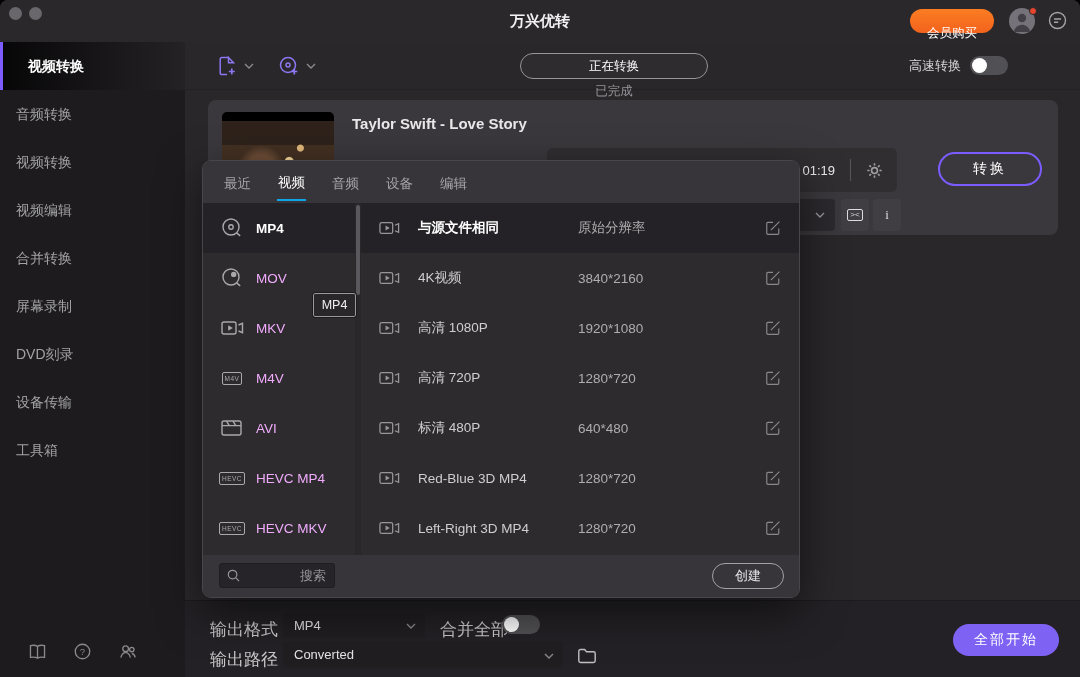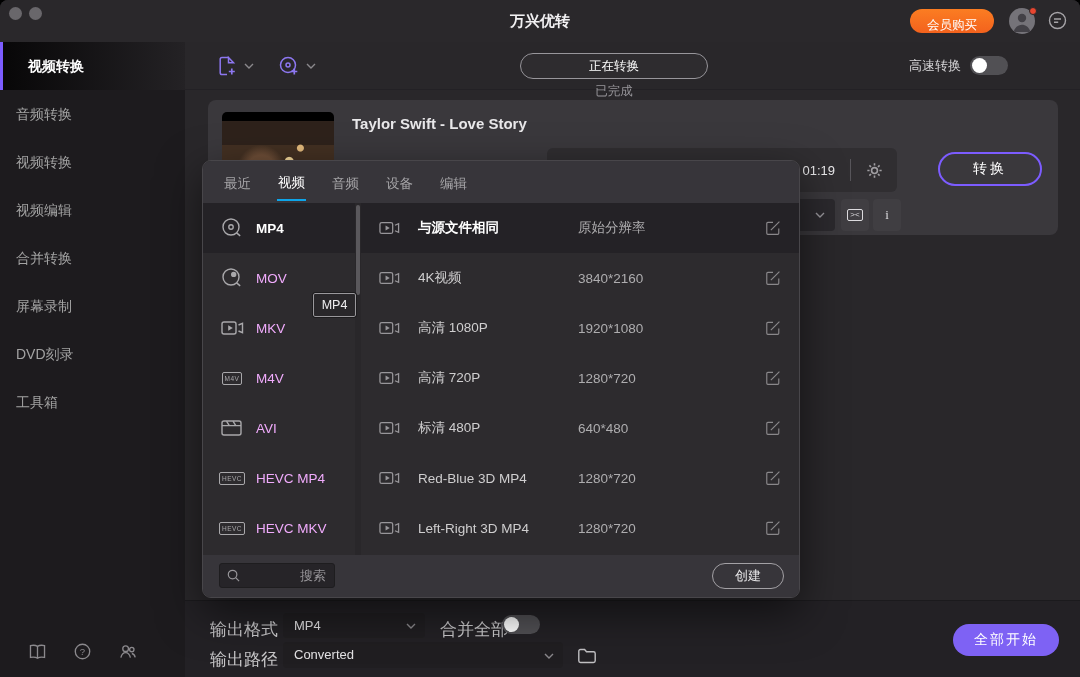--- a/index.html
+++ b/index.html
@@ -4,21 +4,21 @@
 <style>
   * { margin:0; padding:0; box-sizing:border-box; }
   html,body { background:#000; font-family:"Liberation Sans","DejaVu Sans",sans-serif; }
   .window { position:relative; width:1080px; height:677px; background:#29272a; overflow:hidden; border-radius:8px 8px 0 0; color:#ccc; }
 
   
   .titlebar { position:absolute; top:0; left:0; width:1080px; height:42px; background:#2a282b; z-index:30; }
   .traffic { position:absolute; top:7px; width:13px; height:13px; border-radius:50%; background:#69676b; }
   .t1 { left:9px; } .t2 { left:29px; }
   .win-title { position:absolute; top:12px; left:50%; transform:translateX(-50%); font-size:15px; font-weight:bold; color:#f2f1f3; }
-  .buy-btn { position:absolute; top:9px; right:86px; height:24px; padding:4px 17px; border-radius:12px; background:linear-gradient(180deg,#fb7d22,#f3621d); color:#fff; font-size:12.5px; line-height:24px; border:none; }
+  .buy-btn { position:absolute; top:9px; right:86px; height:24px; padding:12px 17px; border-radius:12px; background:linear-gradient(180deg,#fb7d22,#f3621d); color:#fff; font-size:12.5px; line-height:24px; border:none; }
   .avatar-wrap { position:absolute; top:8px; right:45px; width:26px; height:26px; }
   .avatar { width:26px; height:26px; border-radius:50%; background:#757379; overflow:hidden; }
   .avatar-dot { position:absolute; top:-1px; right:-2px; width:8px; height:8px; border-radius:50%; background:#e8452f; border:1px solid #2a282b; }
   .msg-icon { position:absolute; top:10px; right:12px; color:#a5a3a7; }
 
   
   .sidebar { position:absolute; top:42px; left:0; width:185px; bottom:0; background:#1d1b1e; z-index:5; }
   .nav-item { height:48px; line-height:48px; padding-left:16px; font-size:14px; color:#a3a3a3; cursor:pointer; }
   .nav-item.active { background:linear-gradient(90deg,#080708,#242225); border-left:3px solid #7c5cff; padding-left:25px; color:#fff; font-weight:600; }
   .side-foot { position:absolute; bottom:16px; left:0; width:185px; display:flex; align-items:center; color:#8b898d; }
@@ -138,20 +138,21 @@
   </div>
 
   <div class="sidebar">
     <div class="nav-item active">视频转换</div>
     <div class="nav-item">音频转换</div>
     <div class="nav-item">视频转换</div>
     <div class="nav-item">视频编辑</div>
     <div class="nav-item">合并转换</div>
     <div class="nav-item">屏幕录制</div>
     <div class="nav-item">DVD刻录</div>
+    <div class="nav-item">设备传输</div>
     <div class="nav-item">工具箱</div>
     <div class="side-foot">
       <span class="sf">
         <svg width="19" height="19" viewBox="0 0 20 20" fill="none" stroke="currentColor" stroke-width="1.4">
             <path d="M10 4.6C8 3.3 5.4 3.2 2.6 3.8v12.4c2.8-.6 5.4-.4 7.4.8 2-1.2 4.6-1.4 7.4-.8V3.8C14.6 3.2 12 3.3 10 4.6z"></path>
             <path d="M10 4.6v12.4"></path>
           </svg>
       </span>
       <span class="sf">
         <svg width="19" height="19" viewBox="0 0 20 20" fill="none" stroke="currentColor" stroke-width="1.4">

